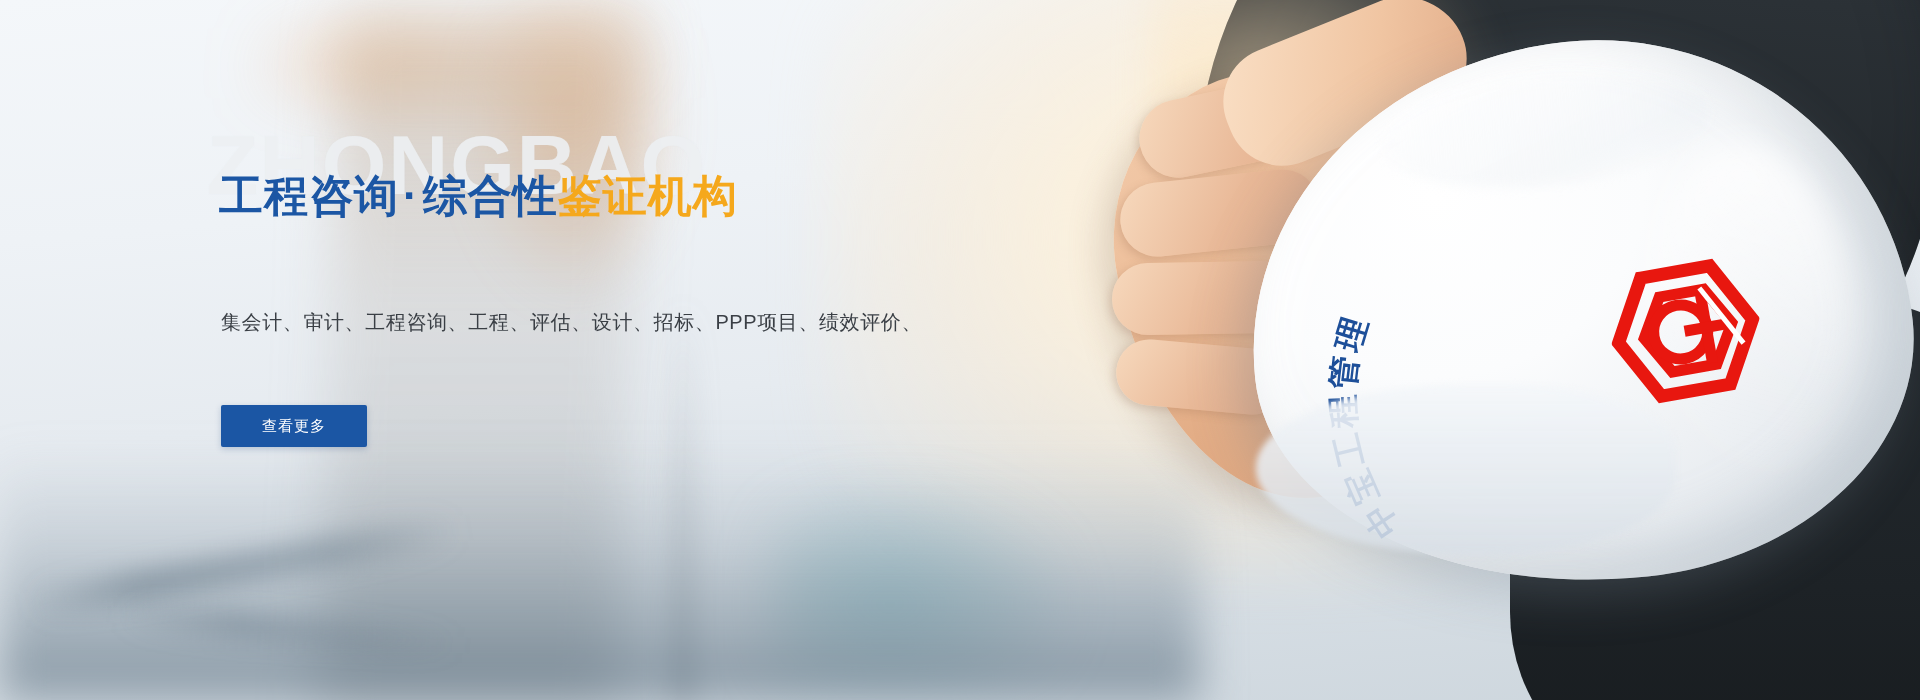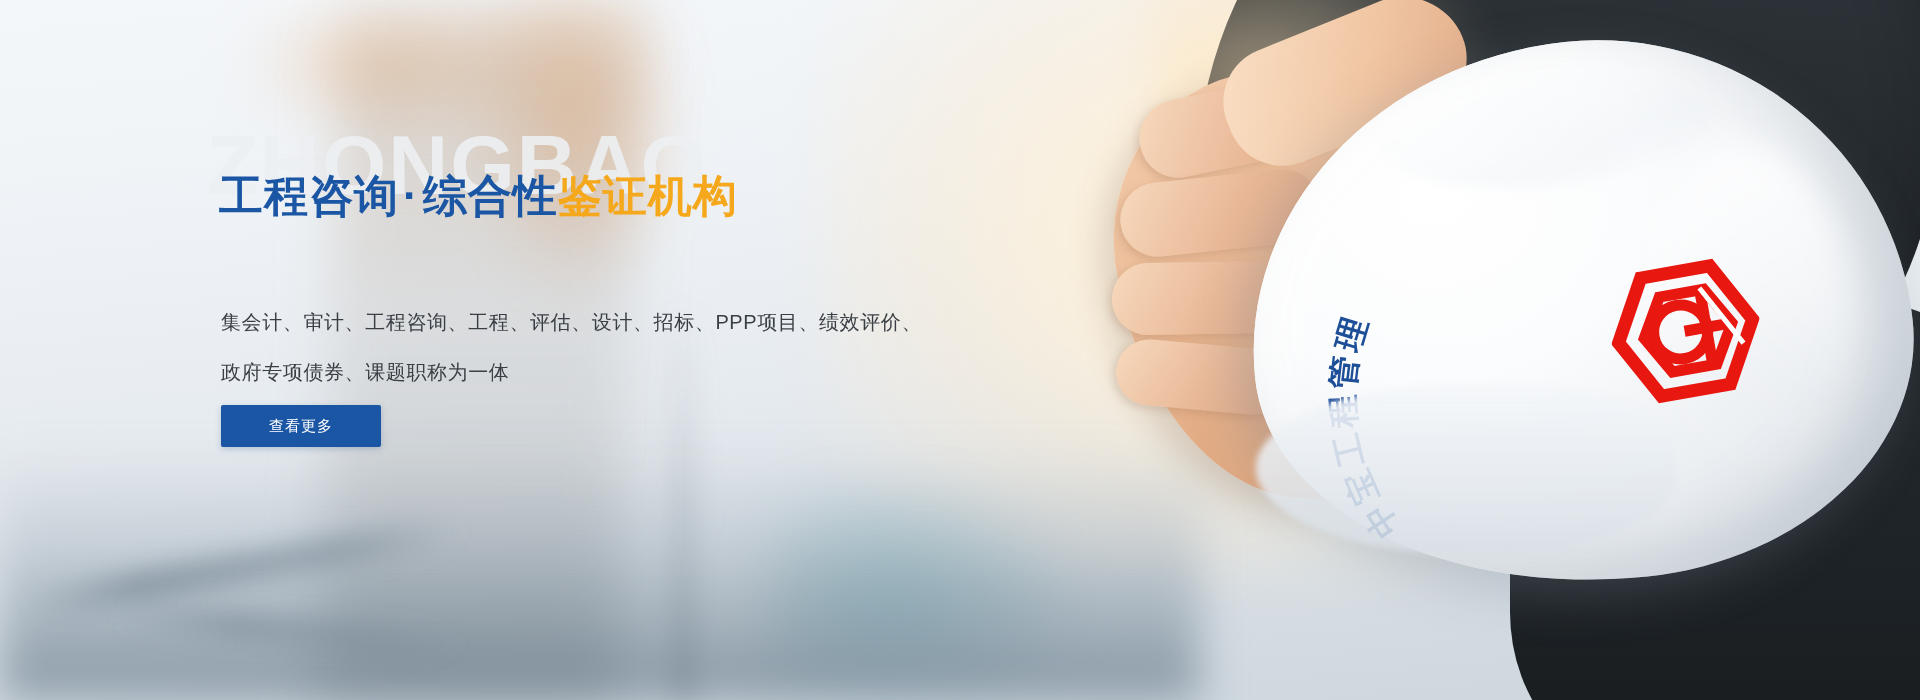--- a/index.html
+++ b/index.html
@@ -190,21 +190,21 @@
   .desc{position:absolute;left:2px;top:310px;width:620px;}
   .desc p{
     margin:0 0 26px 0;
     font-size:20px;line-height:24px;color:#3a3f45;letter-spacing:.6px;
     white-space:nowrap;
   }
 
   .cta{
     position:absolute;left:2px;top:405px;
     display:inline-flex;align-items:center;justify-content:center;
-    width:160px;height:42px;
+    width:146px;height:42px;
     background:#1B56A4;color:#ffffff;
     font-size:15px;letter-spacing:1px;
     border:none;border-radius:2px;cursor:pointer;
     box-shadow:0 2px 6px rgba(20,60,120,.22);
   }
 </style>
 </head>
 <body>
 
 <div id="stage">
@@ -275,19 +275,18 @@
     <div class="watermark">ZHONGBAO</div>
 
     <div class="headline">
       <div class="hl-line">
         <span class="hl-blue">工程咨询</span><span class="hl-dot">·</span><span class="hl-blue">综合性</span><span class="hl-orange">鉴证机构</span>
       </div>
     </div>
 
     <div class="desc">
       <p>集会计、审计、工程咨询、工程、评估、设计、招标、PPP项目、绩效评价、</p>
-      <p>政府专项债券、课题职称为一体</p>
     </div>
 
     <button class="cta">查看更多</button>
   </div>
 
 </div>
 
 </body></html>

